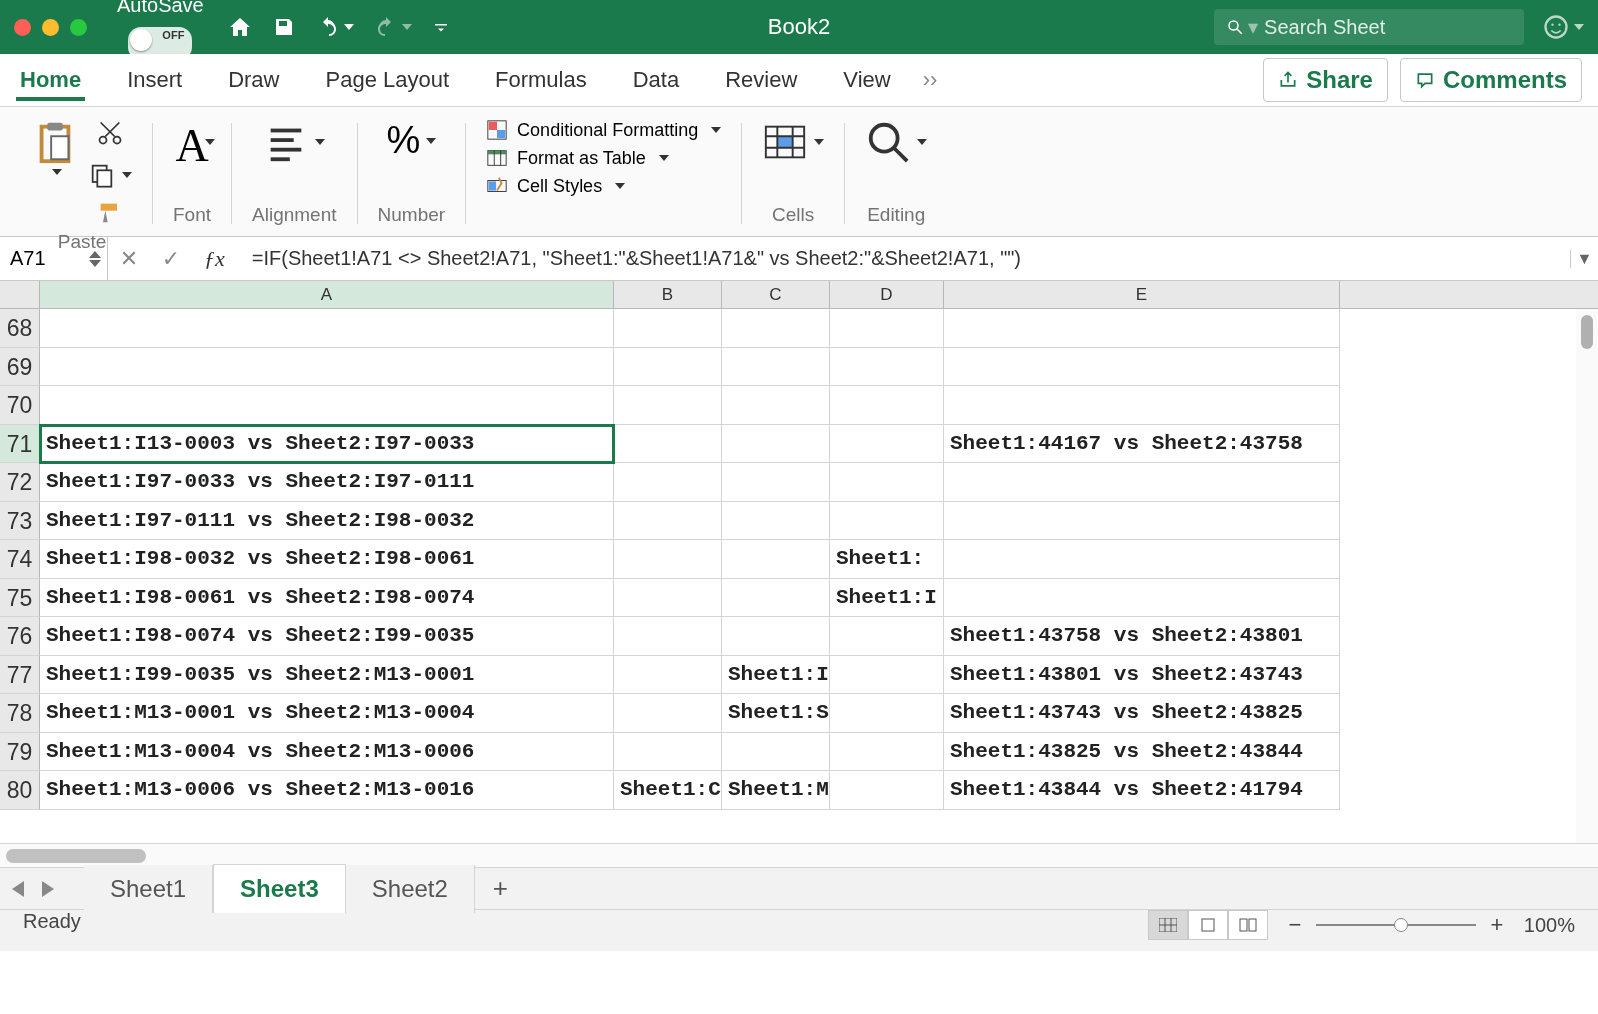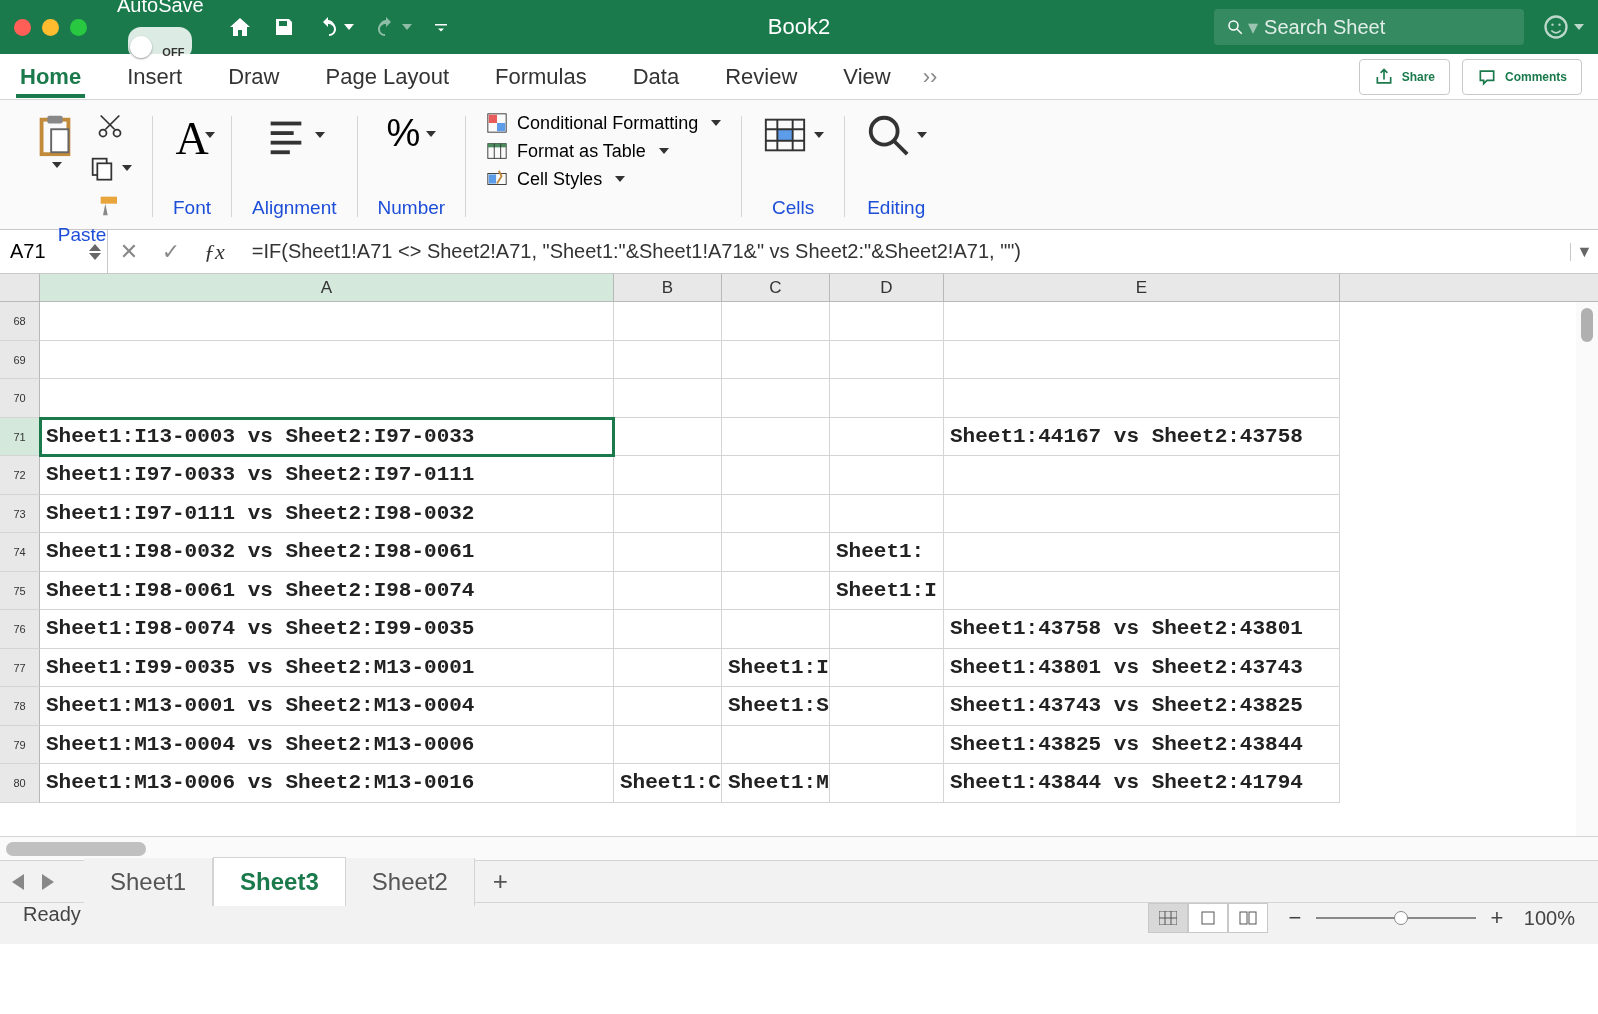--- a/index.html
+++ b/index.html
@@ -6,45 +6,45 @@
 body { background: #fff; width: 1598px; height: 1014px; overflow: hidden; position: relative; }
 
 
 .titlebar { height: 54px; background: #1a7a4c; display: flex; align-items: center; padding: 0 14px; color: #fff; position: relative; }
 .traffic-lights { display: flex; gap: 11px; margin-right: 30px; }
 .tl { width: 17px; height: 17px; border-radius: 50%; }
 .tl.red { background: #ff5f57; }
 .tl.yellow { background: #febc2e; }
 .tl.green { background: #28c840; }
 .autosave-group { display: flex; align-items: center; gap: 10px; font-size: 20px; font-weight: 500; flex-direction: column; }
-.autosave-toggle { width: 64px; height: 33px; background: rgba(255,255,255,0.85); border-radius: 13px; display: flex; align-items: flex-end; padding: 2px; position: relative; }
+.autosave-toggle { width: 64px; height: 33px; background: rgba(255,255,255,0.85); border-radius: 13px; display: flex; align-items: flex-start; padding: 2px; position: relative; }
 .autosave-knob { width: 22px; height: 22px; border-radius: 50%; background: #fff; box-shadow: 0 1px 2px rgba(0,0,0,0.4); }
 .autosave-text { font-size: 11px; color: #333; position: absolute; right: 8px; font-weight: 600; }
 .qat { display: flex; gap: 20px; margin-left: 24px; align-items: center; }
 .qat-icon { width: 24px; height: 24px; fill: #fff; }
 .doc-title { position: absolute; left: 50%; transform: translateX(-50%); font-size: 22px; font-weight: 400; }
 .search-box { margin-left: auto; display: flex; align-items: center; background: rgba(255,255,255,0.12); border-radius: 4px; padding: 6px 12px; width: 310px; font-size: 20px; color: rgba(255,255,255,0.85); }
 .search-icon { width: 18px; height: 18px; fill: #fff; margin-right: 8px; }
 .share-icon-right { width: 28px; height: 28px; margin-left: 18px; fill: rgba(255,255,255,0.7); }
 
 
-.ribbon-tabs { height: 46px; background: #fff; border-bottom: 1px solid #d4d4d4; display: flex; align-items: center; padding: 0 16px; gap: 38px; }
+.ribbon-tabs { height: 53px; background: #fff; border-bottom: 1px solid #d4d4d4; display: flex; align-items: center; padding: 0 16px; gap: 38px; }
 .ribbon-tab { font-size: 22px; color: #333; padding: 6px 4px; cursor: pointer; }
 .ribbon-tab.active { color: #1a7a4c; font-weight: 700; border-bottom: 4px solid #1a7a4c; margin-bottom: -2px; padding-bottom: 4px; }
 .ribbon-overflow { color: #888; font-size: 22px; margin-left: -10px; }
 .ribbon-right { margin-left: auto; display: flex; gap: 12px; }
-.ribbon-btn { border: 1px solid #c8c8c8; border-radius: 4px; padding: 7px 14px; display: flex; align-items: center; gap: 8px; font-size: 12px; font-weight: 600; color: #1a7a4c; background: #fff; }
+.ribbon-btn { border: 1px solid #c8c8c8; border-radius: 4px; padding: 7px 14px; display: flex; align-items: center; gap: 8px; font-size: 24px; font-weight: 600; color: #1a7a4c; background: #fff; }
 .ribbon-btn svg { width: 20px; height: 20px; }
 .caret-down { display: inline-block; width: 0; height: 0; border-left: 5px solid transparent; border-right: 5px solid transparent; border-top: 6px solid #333; margin-left: 4px; vertical-align: middle; }
 
 
 .ribbon-content { height: 130px; background: #fafafa; border-bottom: 1px solid #c8c8c8; display: flex; padding: 8px 18px 4px 18px; }
 .ribbon-group { display: flex; flex-direction: column; justify-content: space-between; align-items: center; padding: 4px 14px; position: relative; }
 .ribbon-sep { width: 1px; background: #d4d4d4; margin: 8px 6px; }
-.group-label { font-size: 19px; color: #1d4ed8; margin-top: auto; padding-bottom: 2px; }
+.group-label { font-size: 19px; color: #737373; margin-top: auto; padding-bottom: 2px; }
 .group-icons { display: flex; gap: 10px; align-items: flex-start; }
 .big-icon { width: 46px; height: 46px; }
 .small-icon { width: 28px; height: 28px; }
 .icon-col { display: flex; flex-direction: column; gap: 4px; align-items: center; }
 .mini-btn { display: flex; align-items: center; gap: 2px; }
 .styles-col { display: flex; flex-direction: column; gap: 6px; font-size: 18px; }
 .styles-row { display: flex; align-items: center; gap: 9px; cursor: pointer; }
 .styles-row svg { width: 22px; height: 22px; }
 
 
@@ -65,21 +65,21 @@
 .corner { width: 40px; border-right: 1px solid #b8b8b8; background: #e8e8e8; }
 .col-h { border-right: 1px solid #b8b8b8; text-align: center; font-size: 17px; color: #333; line-height: 28px; background: #e8e8e8; }
 .col-h.sel { background: #d4e8dc; }
 .col-A { width: 574px; }
 .col-B { width: 108px; }
 .col-C { width: 108px; }
 .col-D { width: 114px; }
 .col-E { width: 396px; }
 .grid-body { position: relative; }
 .grid-row { display: flex; height: 38.5px; }
-.row-h { width: 40px; border-right: 1px solid #b8b8b8; border-bottom: 1px solid #d4d4d4; text-align: center; font-size: 11px; color: #333; line-height: 38px; background: #e8e8e8; }
+.row-h { width: 40px; border-right: 1px solid #b8b8b8; border-bottom: 1px solid #d4d4d4; text-align: center; font-size: 23px; color: #333; line-height: 38px; background: #e8e8e8; }
 .row-h.sel { background: #d4e8dc; }
 .cell { border-right: 1px solid #d4d4d4; border-bottom: 1px solid #d4d4d4; padding: 0 6px; font-family: "Courier New", Courier, monospace; font-size: 21px; font-weight: 600; line-height: 38px; white-space: nowrap; overflow: hidden; color: #222; }
 .cell.selected { outline: 3px solid #1a7a4c; outline-offset: -2px; position: relative; z-index: 2; }
 
 
 .hscroll { height: 24px; background: #fafafa; border-top: 1px solid #d4d4d4; display: flex; align-items: center; padding: 4px 6px; }
 .hscroll-thumb { width: 140px; height: 14px; background: #c0c0c0; border-radius: 7px; }
 
 
 .sheet-tabs { height: 42px; background: #f2f2f2; border-top: 1px solid #d4d4d4; display: flex; align-items: center; padding: 0 12px; gap: 0; }

